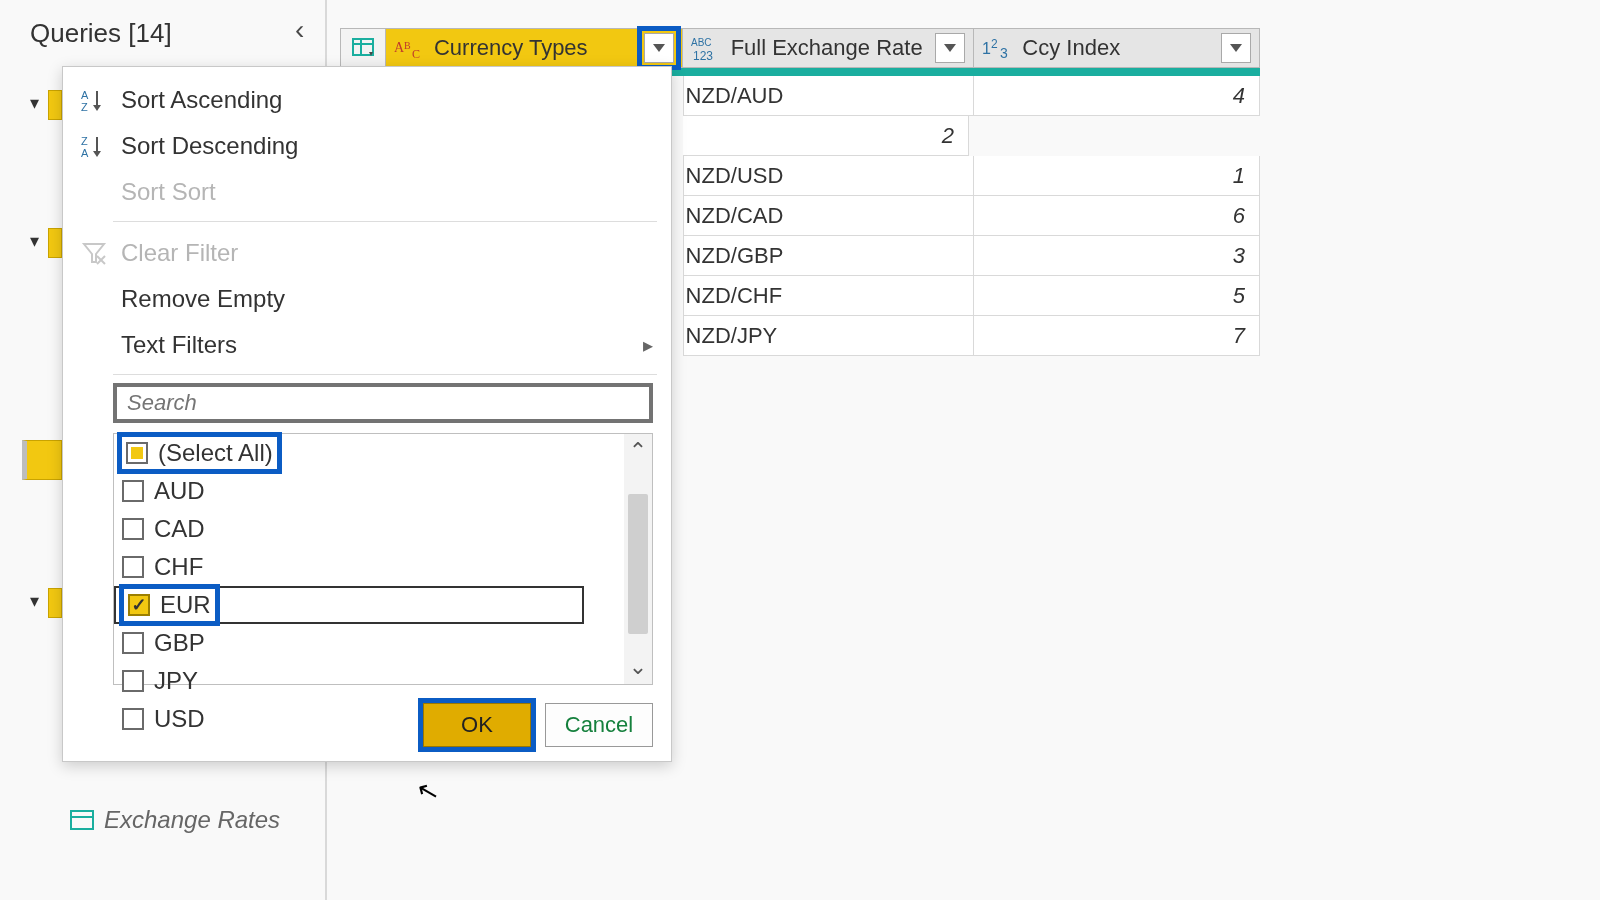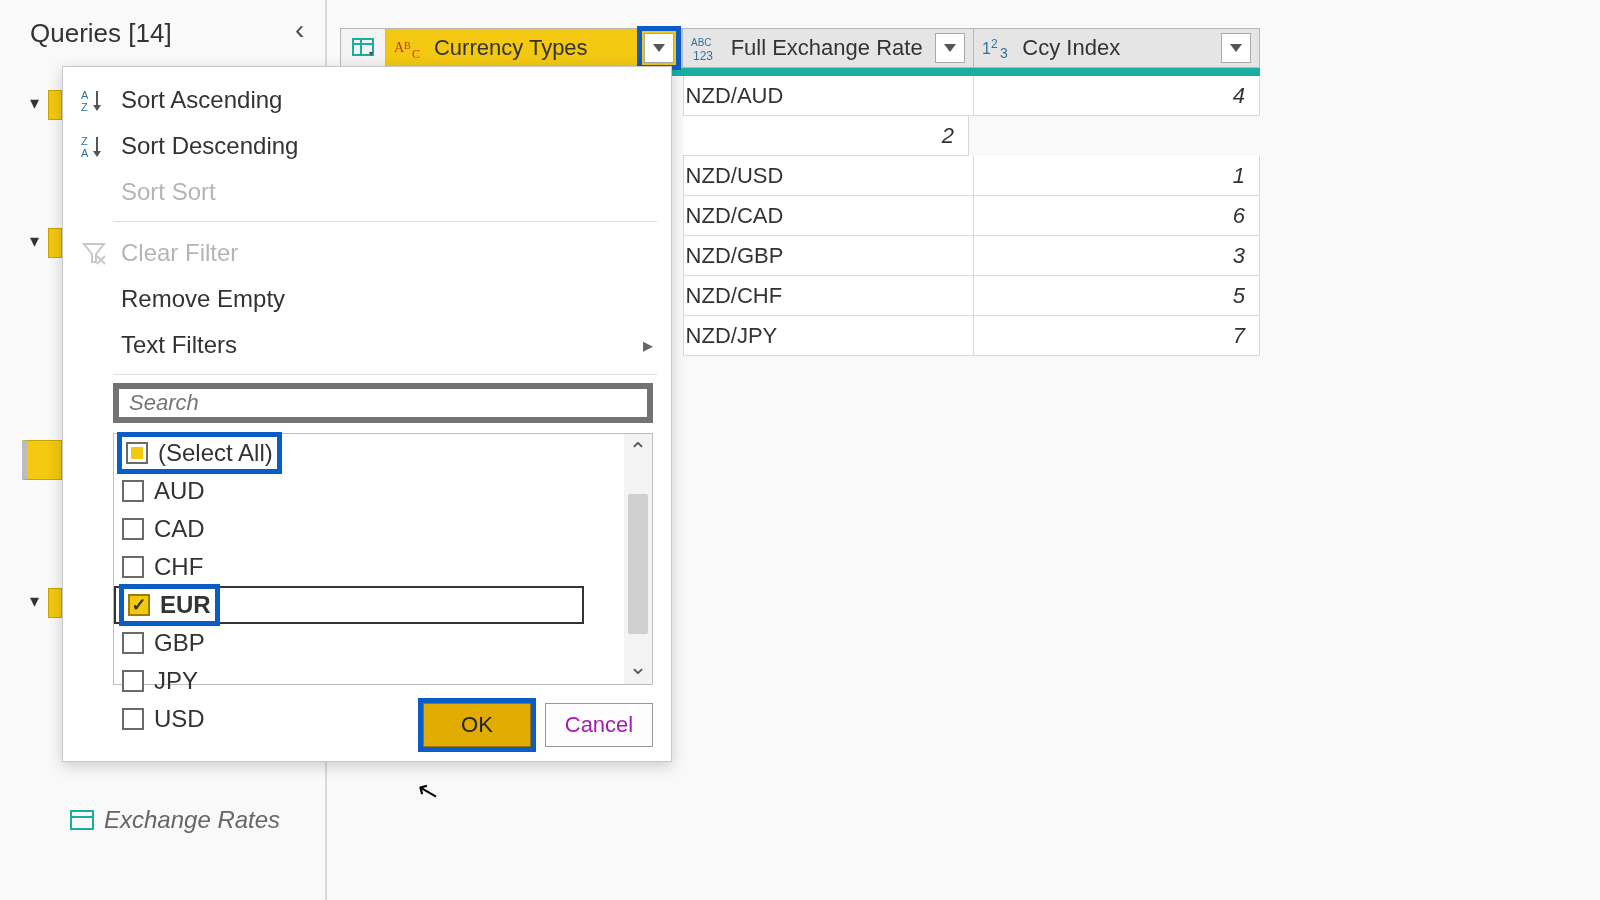--- a/index.html
+++ b/index.html
@@ -197,21 +197,21 @@
     height: 1px;
     background: #ddd;
     margin: 6px 14px 8px 50px;
   }
   .search-wrap {
     margin: 6px 18px 10px 50px;
   }
   .search-in {
     width: 100%;
     height: 40px;
-    border: 6px solid #737373;
+    border: 4px solid #737373;
     font-size: 22px;
     font-style: italic;
     padding: 0 10px;
     color: #555;
   }
 
   .vals-box {
     margin: 0 18px 0 50px;
     border: 1px solid #bfbfbf;
     height: 252px;
@@ -292,21 +292,21 @@
     justify-content: flex-end;
     gap: 14px;
     margin: 18px 18px 0 0;
   }
   .btn {
     height: 44px;
     min-width: 108px;
     border: 1px solid #999;
     background: #fdfdfd;
     font-size: 22px;
-    color: #a21caf;
+    color: #15803d;
     cursor: pointer;
   }
   .btn.ok {
     background: #e0ac00;
     border-color: #9a7600;
     color: #222;
     font-weight: 500;
   }
 
   .cursor-arrow {
@@ -532,21 +532,21 @@
         </div>
         <div class="val-item">
           <span class="chk"></span>
           <span>CAD</span>
         </div>
         <div class="val-item">
           <span class="chk"></span>
           <span>CHF</span>
         </div>
         <div class="val-item eur-row">
-          <span class="hi-blue" style="display: inline-flex; align-items: center; padding: 2px 4px; font-weight: bold;">
+          <span class="hi-blue" style="display: inline-flex; align-items: center; padding: 2px 4px;">
             <span class="chk checked"></span>
             <span>EUR</span>
           </span>
         </div>
         <div class="val-item">
           <span class="chk"></span>
           <span>GBP</span>
         </div>
         <div class="val-item">
           <span class="chk"></span>

